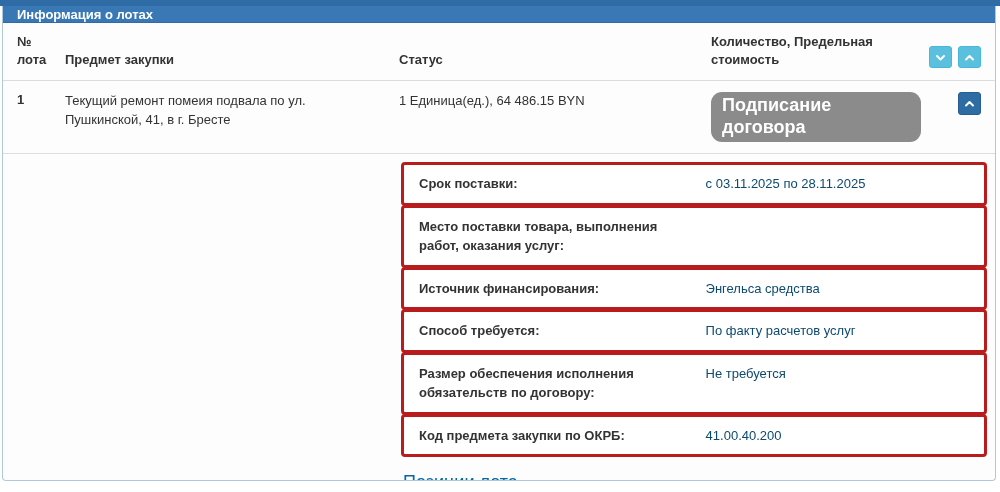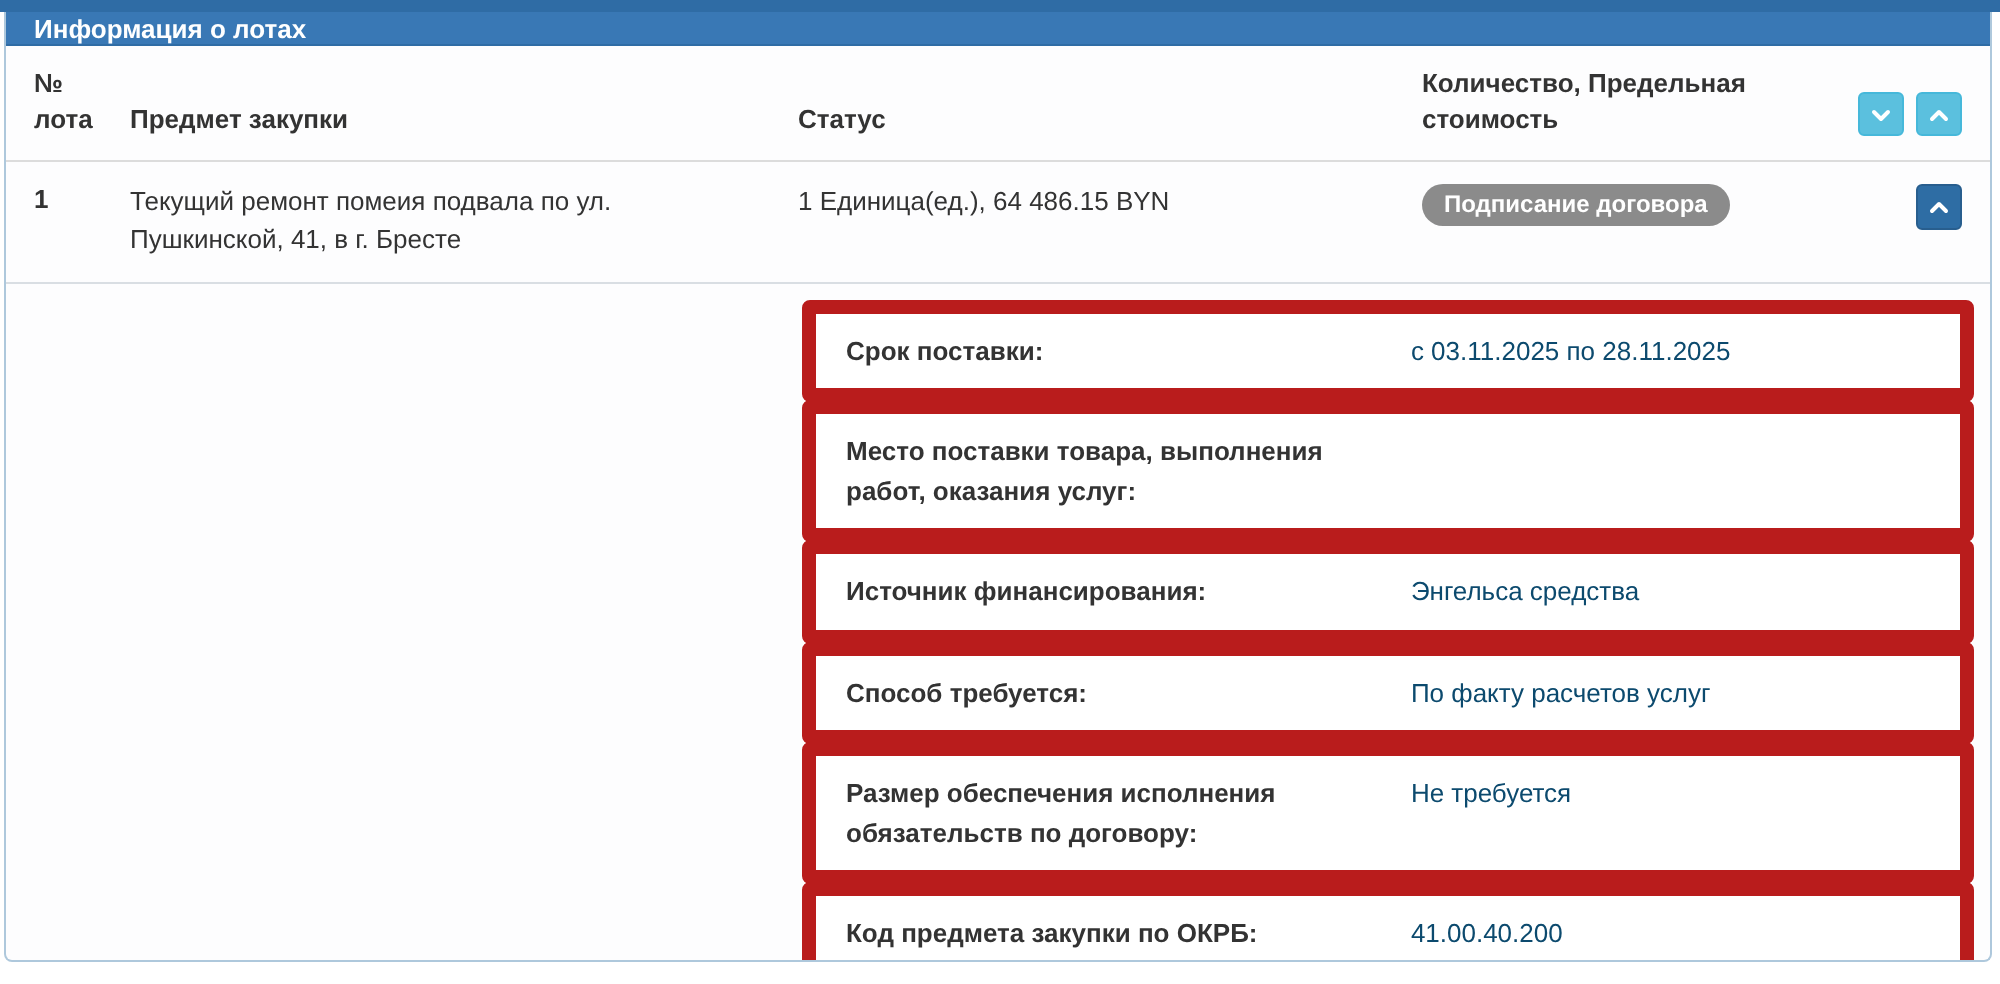--- a/index.html
+++ b/index.html
@@ -31,32 +31,32 @@
     width: 23px; height: 22px; border: 1px solid #46b8da; border-radius: 3px;
     background: #5bc0de; display: flex; align-items: center; justify-content: center; cursor: pointer; padding: 0;
   }
 
   .lot-row { padding-top: 11px; padding-bottom: 11px; align-items: start; border-bottom: 1px solid #d9dee3; }
   .lot-num { font-weight: bold; }
   .lot-subject { line-height: 1.45; padding-right: 20px; }
   .lot-qty { line-height: 1.45; }
   .status-badge {
     display: inline-block; background: #8b8b8b; color: #fff; font-weight: bold;
-    font-size: 12px; padding: 3px 11px 4px; border-radius: 11px; line-height: 1.2;
+    font-size: 18px; padding: 3px 11px 4px; border-radius: 11px; line-height: 1.2;
   }
   .collapse-cell { display: flex; justify-content: flex-end; }
   .collapse-btn {
     width: 23px; height: 23px; border: 1px solid #285e8e; border-radius: 3px;
     background: #2e6da4; display: flex; align-items: center; justify-content: center; cursor: pointer; padding: 0;
   }
 
   .lot-details { padding: 8px 8px 0 398px; }
   .details-table { margin-top: 0; }
   .detail-row {
-    display: flex; background: #fff; border: 7px solid #b91c1c; border-radius: 4px;
+    display: flex; background: #fff; border: 3px solid #b91c1c; border-radius: 4px;
     margin-top: -1px; padding: 9px 0;
   }
   .detail-row:first-child { margin-top: 0; }
   .detail-label { width: 52%; padding: 0 12px 0 15px; font-weight: bold; line-height: 1.5; }
   .detail-value { width: 48%; padding: 0 12px 0 0; line-height: 1.5; color: #0c4a6e; }
 
   .positions-title { font-size: 18px; font-weight: 400; color: #0369a1; margin: 15px 0 11px 2px; }
   .chev { display: block; }
 </style>
 </head>

